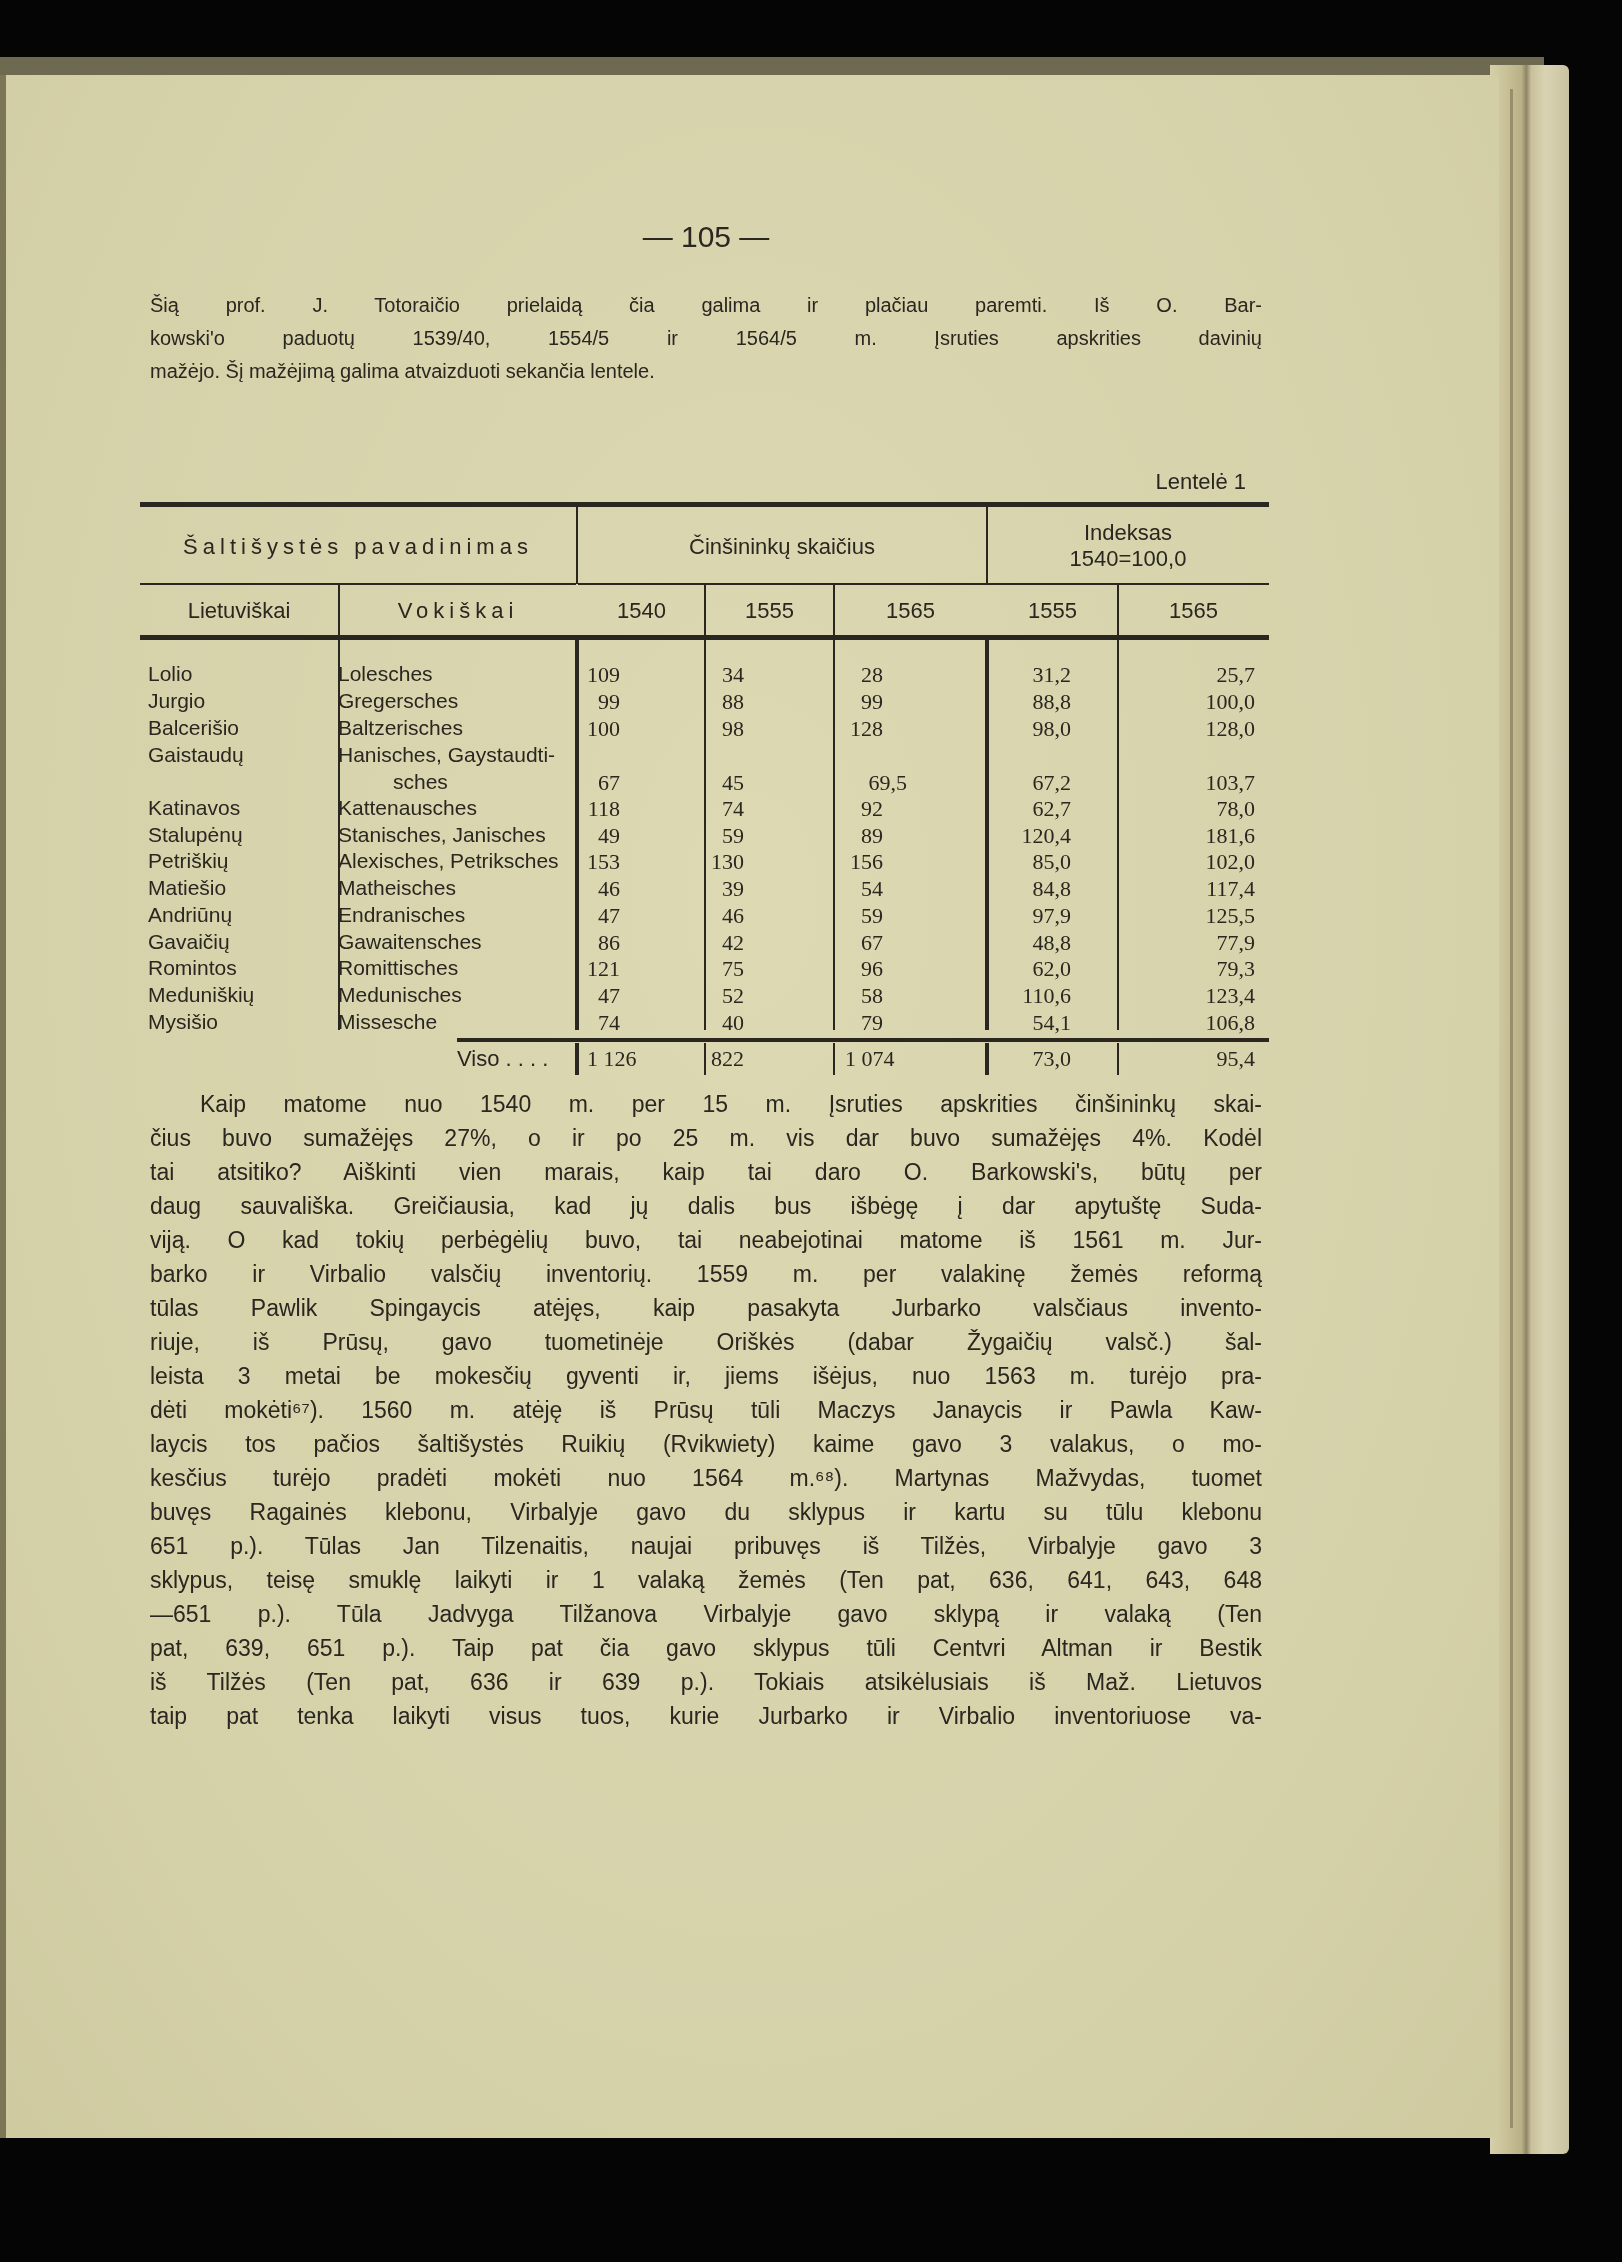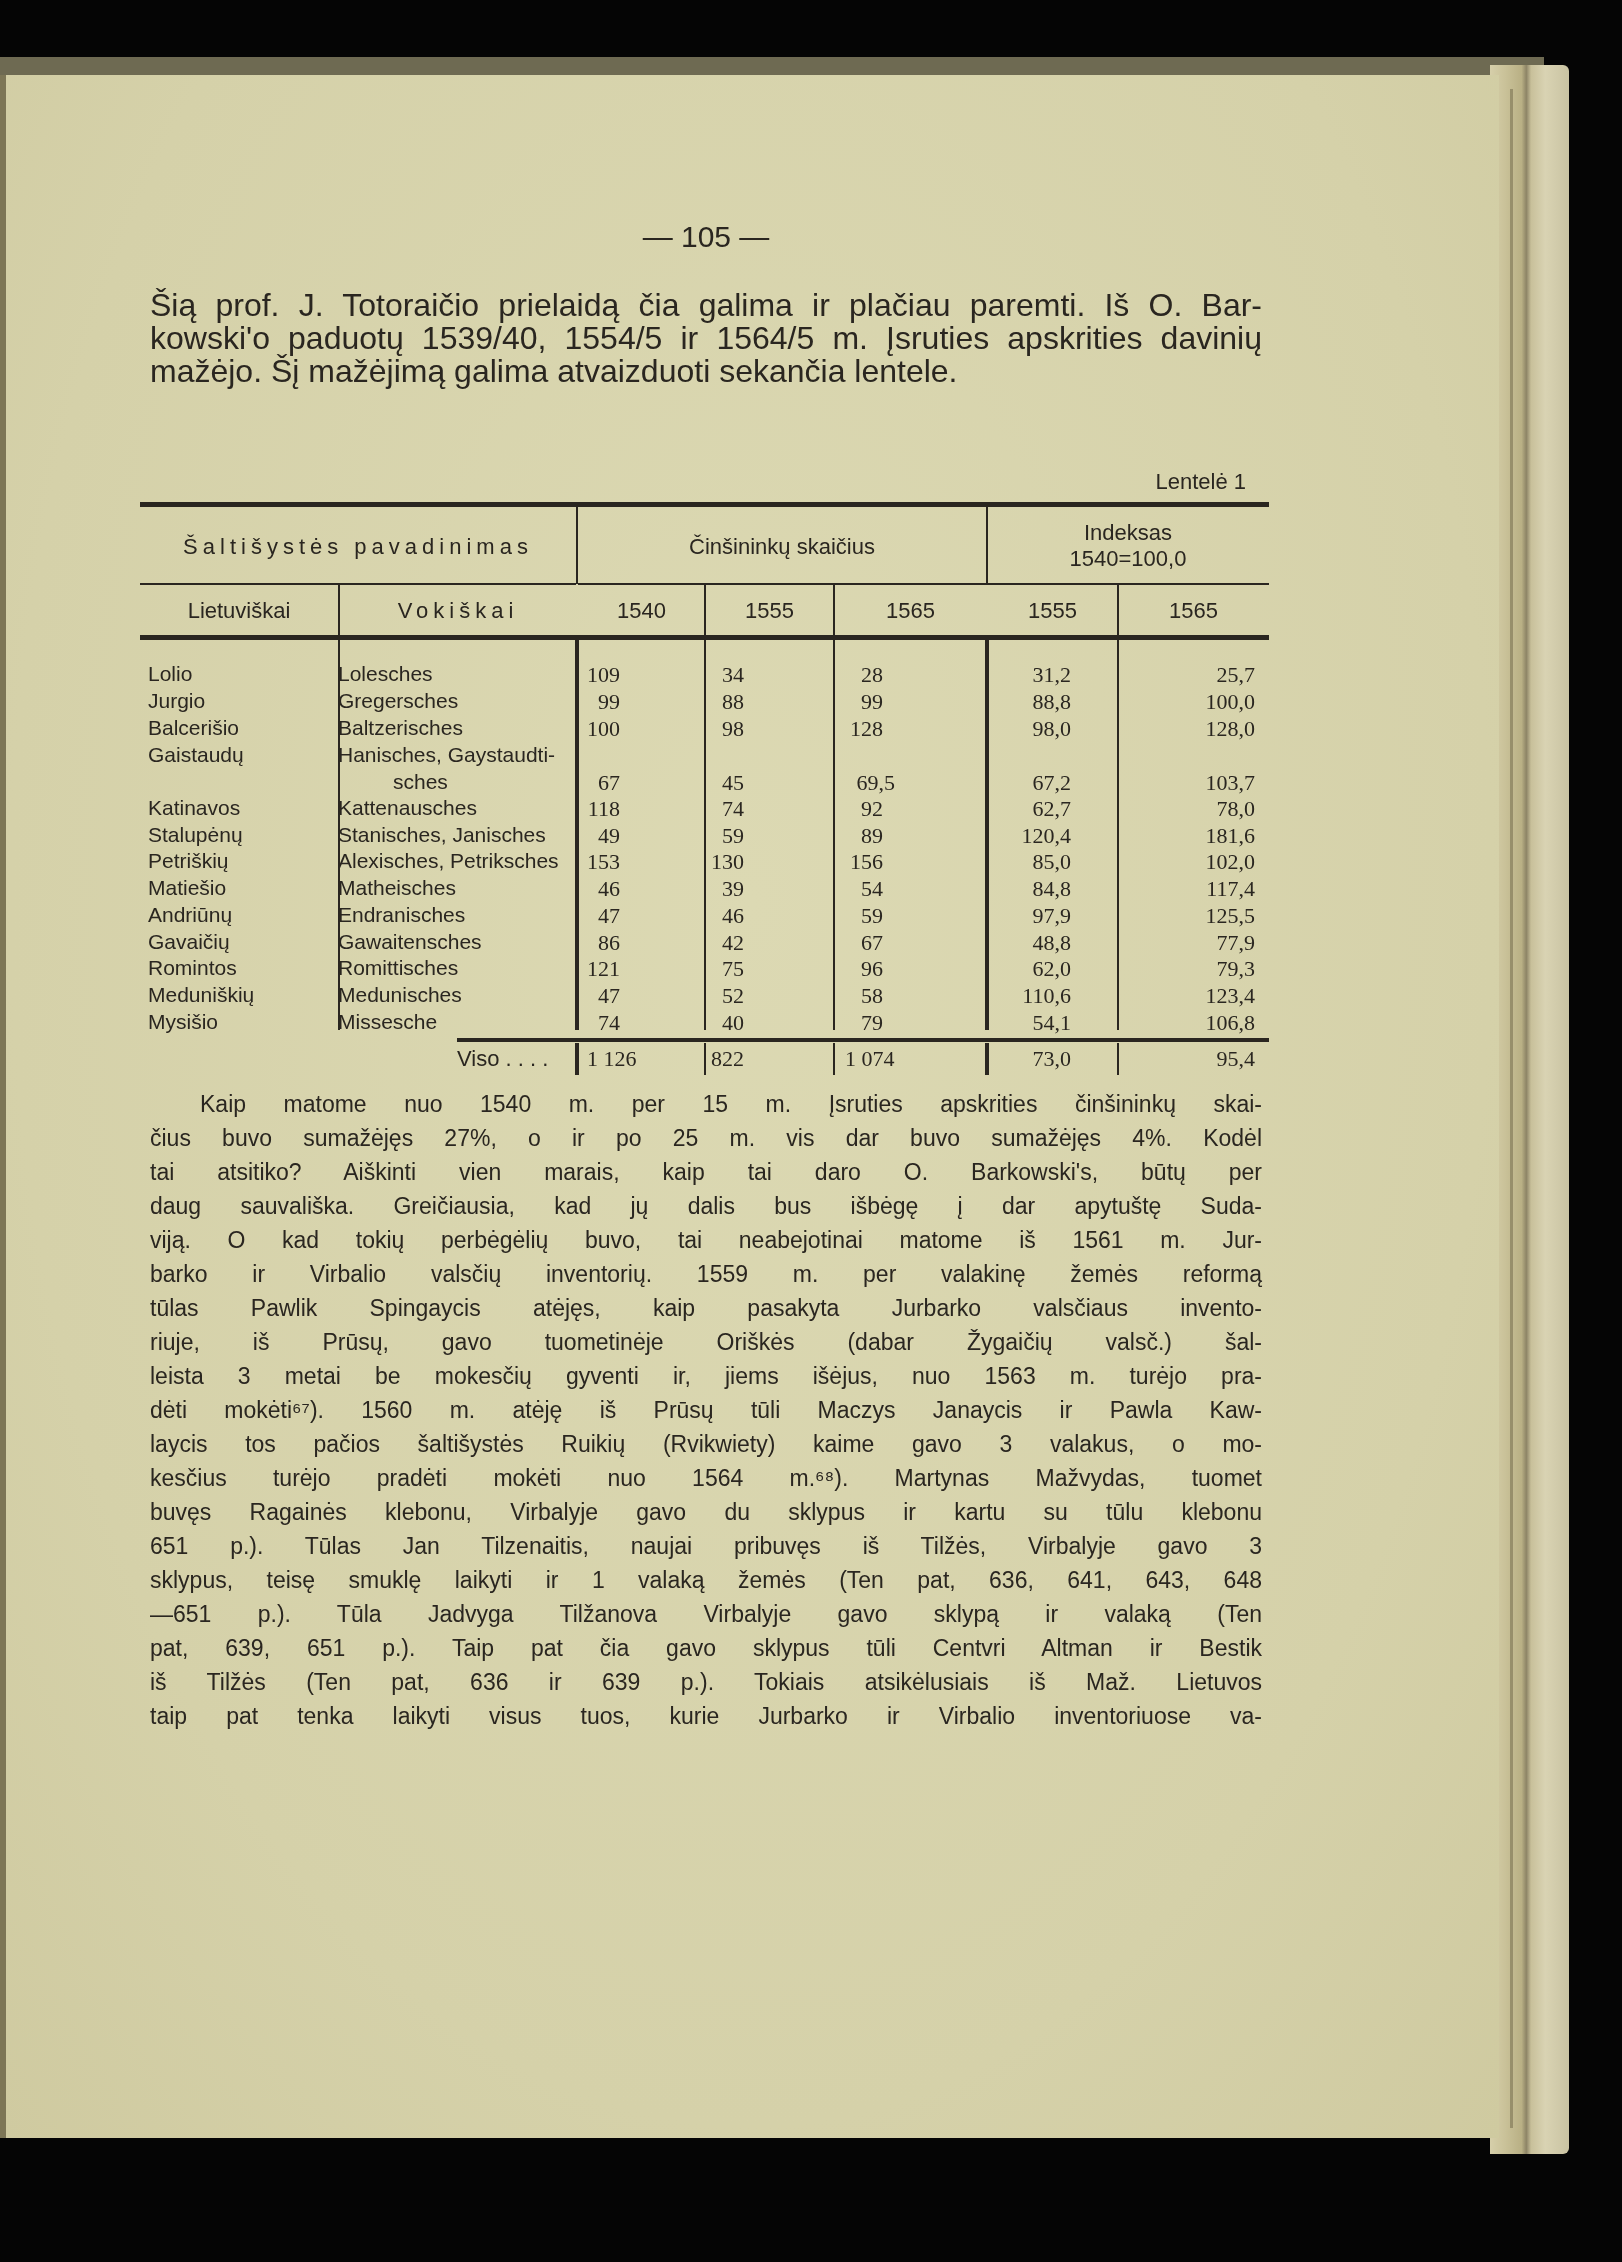--- a/index.html
+++ b/index.html
@@ -37,21 +37,21 @@
   }
   .page-number {
     position: absolute; left: 0; top: 0; width: 100%; text-align: center;
     font-family: "Liberation Sans Narrow", "Liberation Sans", sans-serif;
     font-size: 30px; letter-spacing: 0px;
   }
   .para {
     position: absolute; left: 0; width: 1112px;
     font-family: "Liberation Sans", "DejaVu Sans", sans-serif;
     font-stretch: condensed;
-    font-size: 32px; line-height: 33px;
+    font-size: 20px; line-height: 33px;
     text-align: justify;
   }
   .para .line { display: block; text-align: justify; text-align-last: justify; white-space: nowrap; transform-origin: left; }
   .para .line.last { text-align-last: left; }
   .caption {
     position: absolute; right: 16px; top: 249px;
     font-family: "Liberation Sans", sans-serif; font-size: 22px;
   }
   
   .tbl { position: absolute; left: -10px; top: 282px; width: 1129px; font-family: "Liberation Sans", sans-serif; }
@@ -159,21 +159,21 @@
       <span class="num" style="right:386px;">128</span>
       <span class="num" style="right:198px;">98,0</span>
       <span class="num" style="right:14px;">128,0</span>
     </div>
     <div class="row" style="top:241px; height:53px;">
       <span class="c-lt">Gaistaudų</span>
       <span class="c-de">Hanisches, Gaystaudti-</span>
       <span class="c-de" style="top:27px; left:253px;">sches</span>
       <span class="num" style="top:27px; right:649px;">67</span>
       <span class="num" style="top:27px; right:525px;">45</span>
-      <span class="num" style="top:27px; right:374px;">69,5</span>
+      <span class="num" style="top:27px; right:362px;">69,5</span>
       <span class="num" style="top:27px; right:198px;margin-left:40px;">67,2</span>
       <span class="num" style="top:27px; right:14px;">103,7</span>
     </div>
     <div class="row" style="top:294px;">
       <span class="c-lt">Katinavos</span>
       <span class="c-de">Kattenausches</span>
       <span class="num" style="right:649px;">118</span>
       <span class="num" style="right:525px;">74</span>
       <span class="num" style="right:386px;">92</span>
       <span class="num" style="right:198px;">62,7</span>

